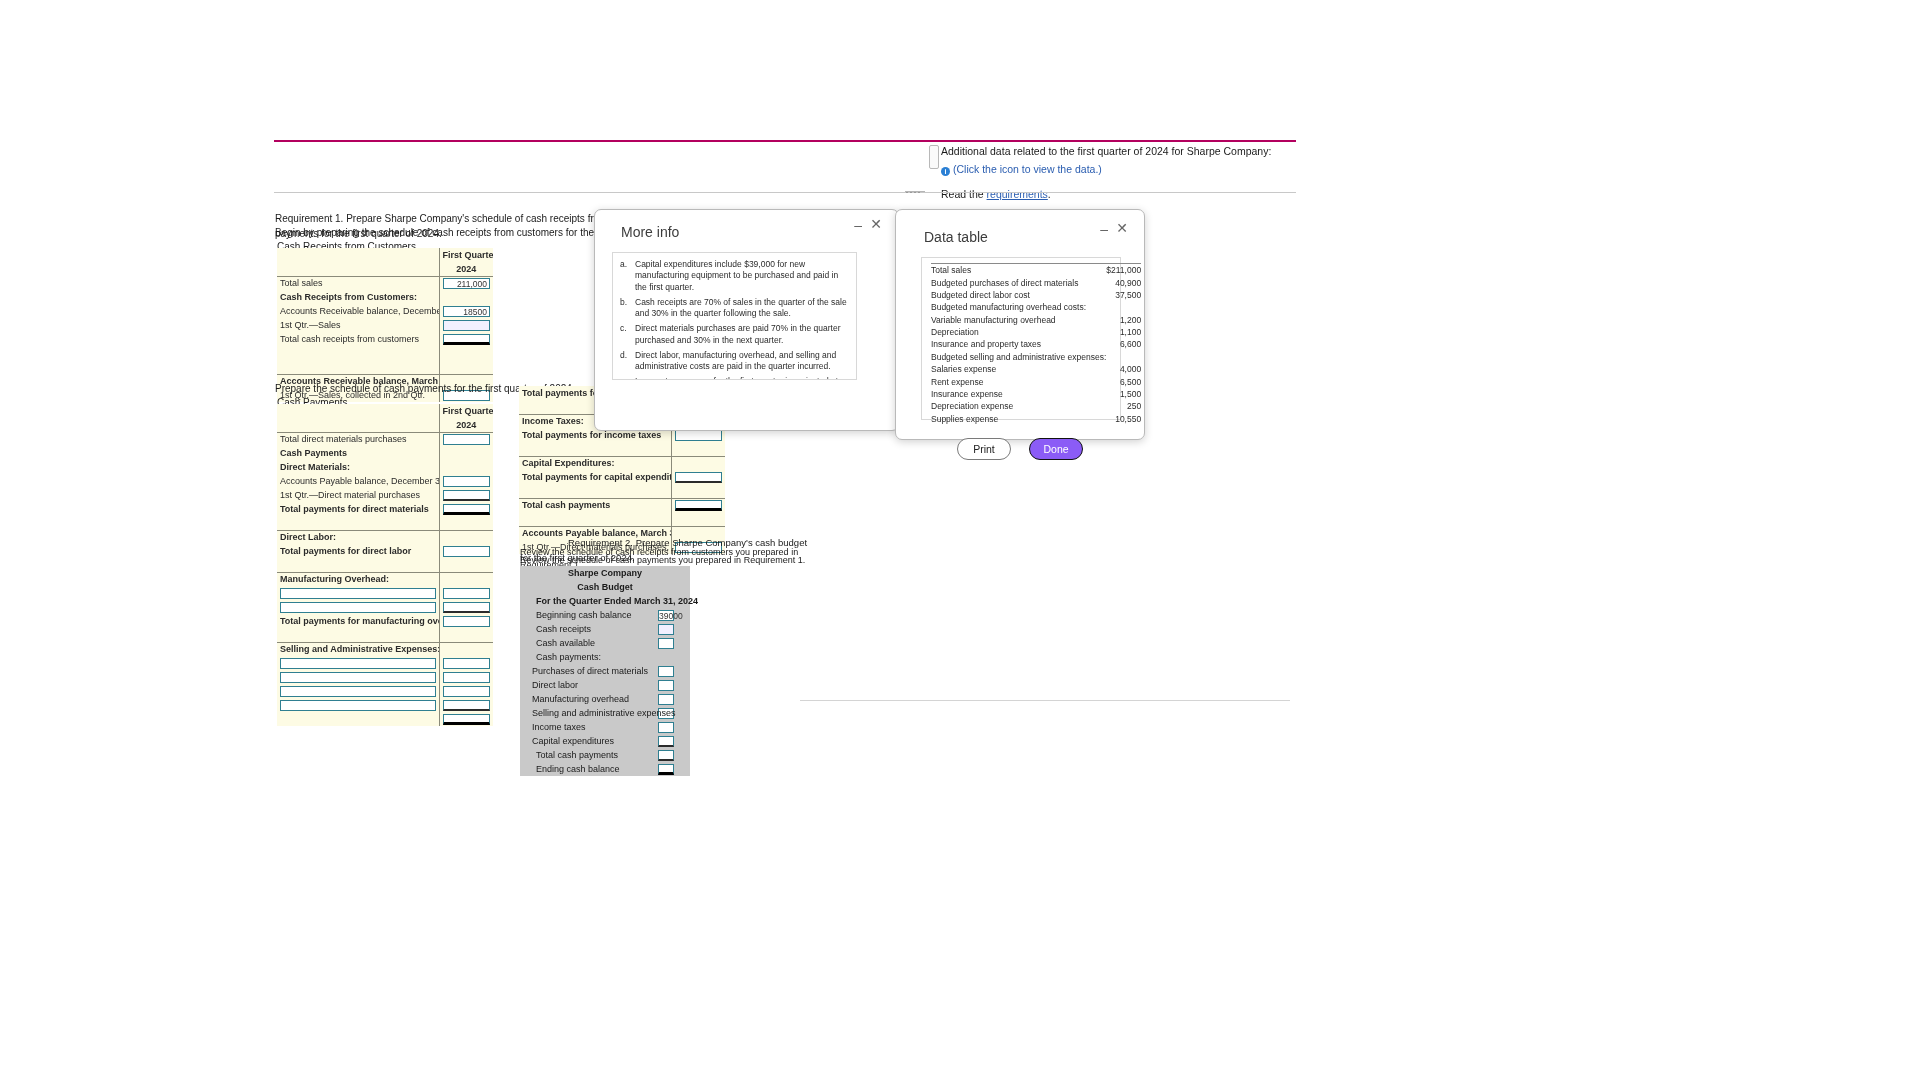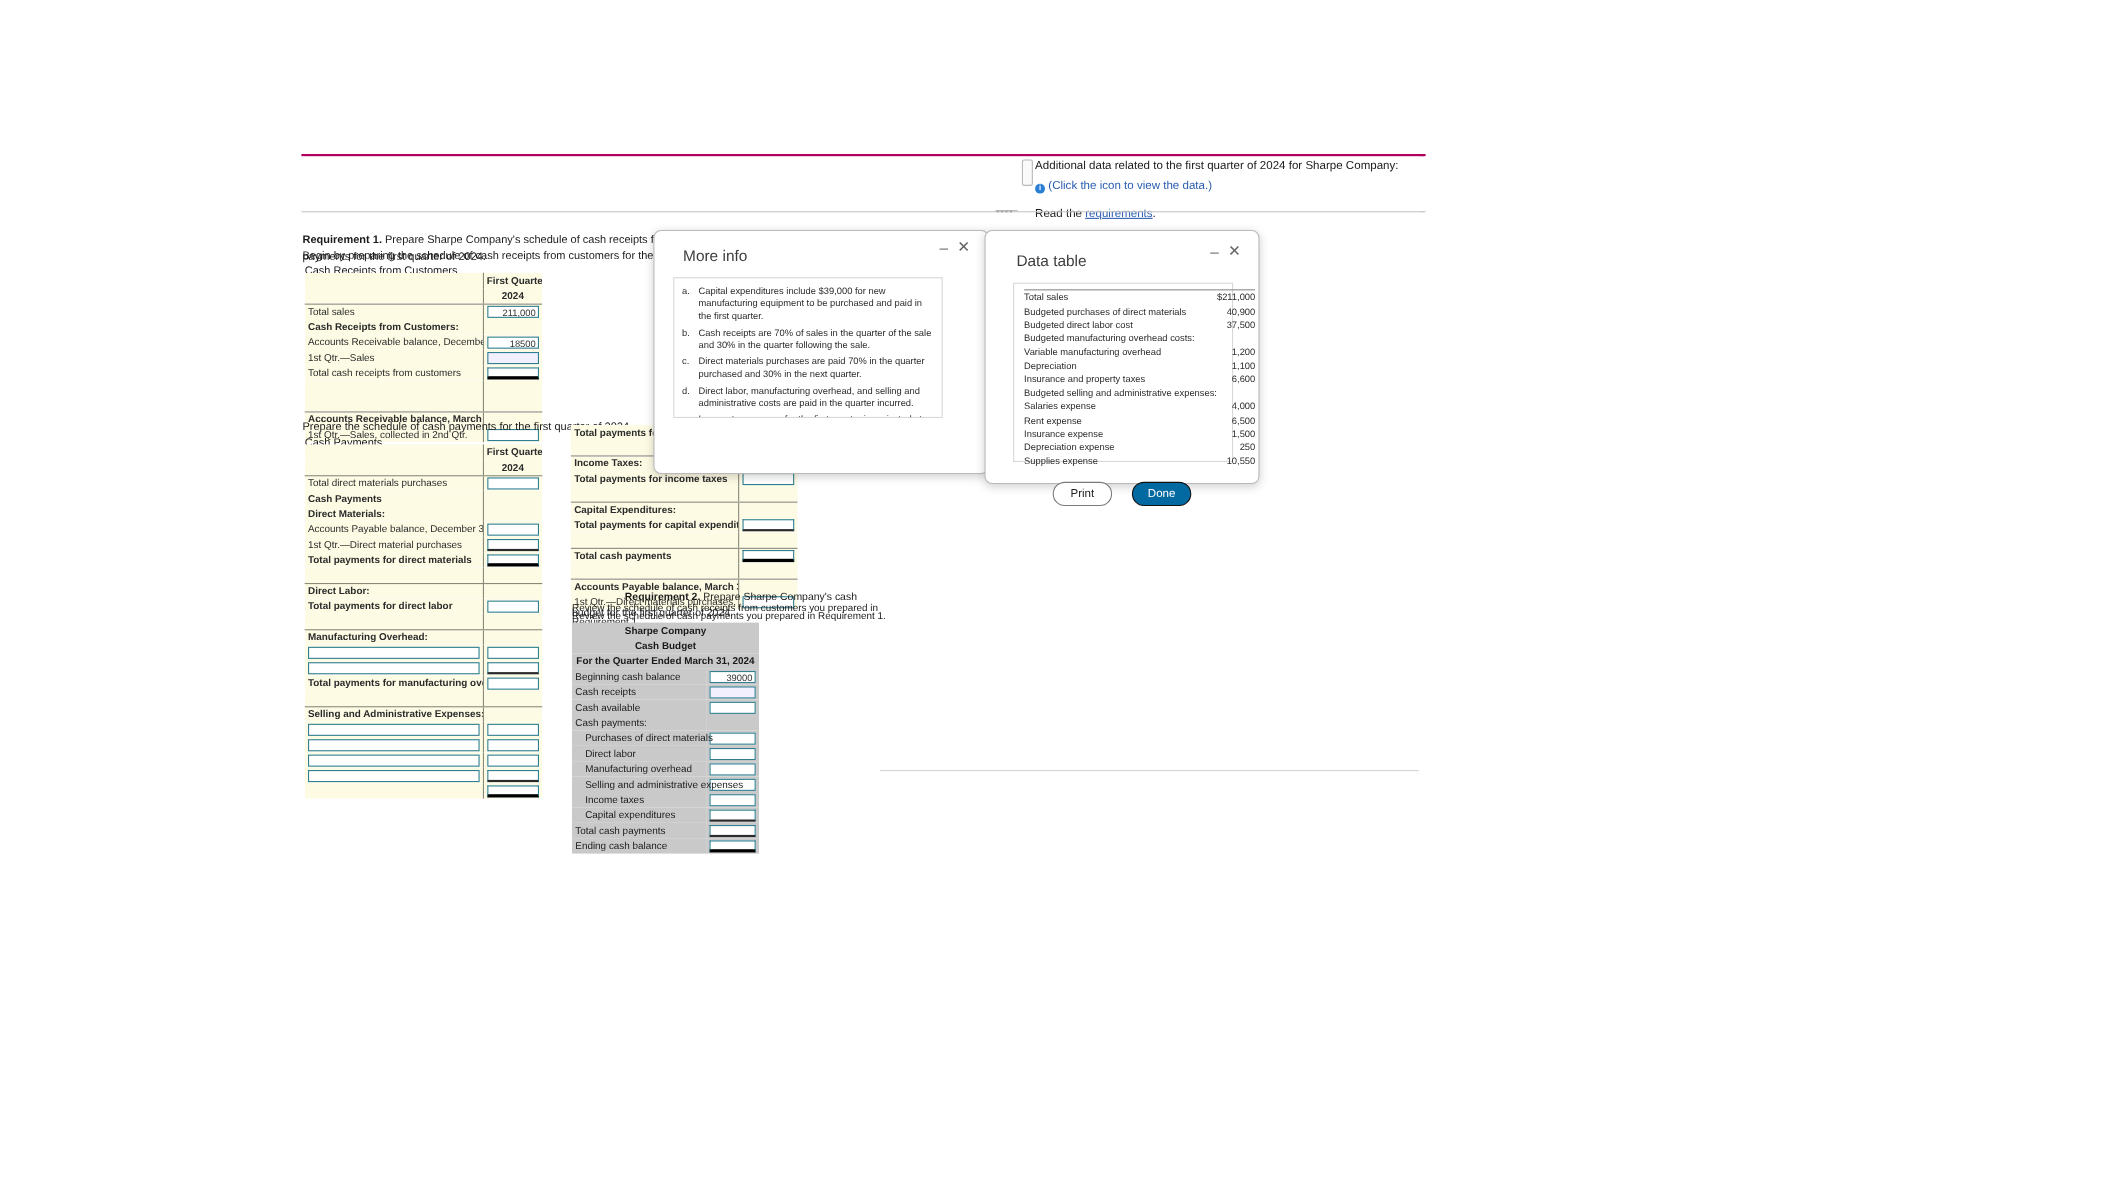--- a/index.html
+++ b/index.html
@@ -56,21 +56,21 @@
   }
   
   #splitter {
     position:absolute; left:905px; top:189px; width:20px; height:6px;
   }
   #splitter .dot { width:2px; height:2px; background:#9a9a9a; float:left; margin:2px 1px; }
   #splitter .bar { position:absolute; left:0; top:2px; width:20px; height:1px; background:#b5b5b5; }
 
   
   .ws-text { font-size:10px; line-height:1.5; }
-  .ws-bold { font-weight:bold; }
+  .ws-bold { font-weight:normal; }
 
   table.acct {
     border-collapse:collapse; font-size:9px; table-layout:fixed;
   }
   table.acct td {
     background:#fdfbe4;
     padding:1px 3px;
     height:14px;
     vertical-align:middle;
     white-space:nowrap;
@@ -117,27 +117,27 @@
   table.dt td.n { text-align:right; width:46px; }
   table.dt td.d { text-align:right; width:12px; }
   td.ind1 { padding-left:8px; }
   .dt-topline { border-top:1px solid #8a8a8a; }
 
   .btn {
     font-size:10.5px; border-radius:13px; padding:4px 0; text-align:center; cursor:pointer;
     width:54px; display:inline-block;
   }
   .btn-print { background:#fff; border:1px solid #7a7a7a; color:#222; }
-  .btn-done  { background:#0369a1; border:1px solid #111; color:#fff; }
+  .btn-done  { background:#8b5cf6; border:1px solid #111; color:#fff; }
 
   
   #bottom-rule { position:absolute; left:800px; top:700px; width:490px; height:0; border-top:1px solid #d4d4d4; }
   #cb-title { background:#c9c9c9; text-align:center; font-weight:bold; }
   table.cb { border-collapse:collapse; font-size:9px; table-layout:fixed; }
-  table.cb td { background:#c9c9c9; padding:1px 3px; height:14px; white-space:nowrap; }
+  table.cb td { background:#c9c9c9; padding:1px 16px; height:14px; white-space:nowrap; }
   table.cb td.v { background:#c9c9c9; width:48px; }
 </style>
 </head>
 <body>
 
 <div id="topbar"></div>
 <div id="topbar2"></div>
 
 <div id="stmt-left">
 </div>

